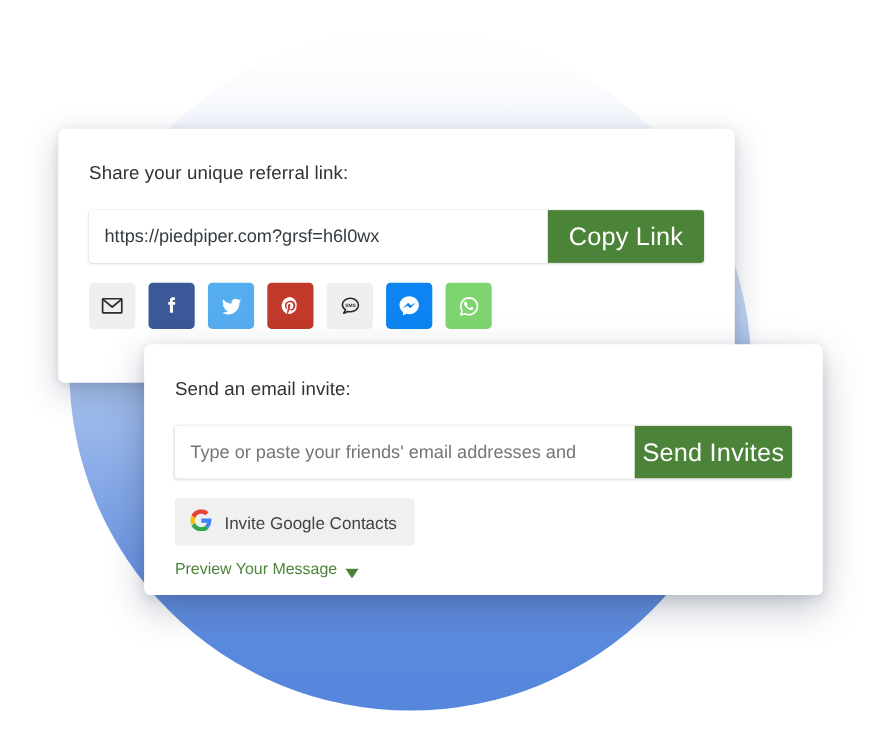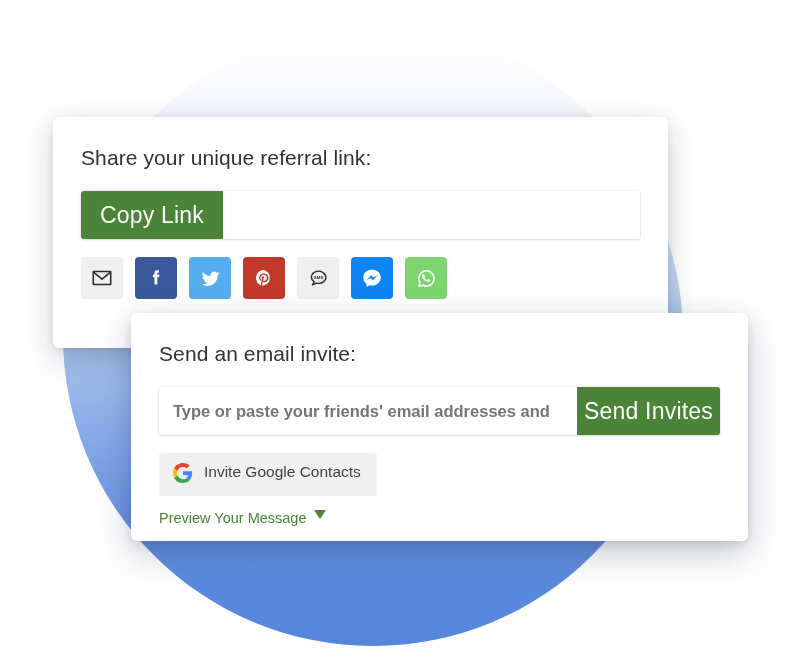--- a/index.html
+++ b/index.html
@@ -61,21 +61,21 @@
     box-shadow: 0 12px 34px rgba(25, 40, 70, 0.26),
                 0 3px 10px rgba(25, 40, 70, 0.12);
     z-index: 3;
   }
 
   .card-inner {
     padding: 26px 28px 0 28px;
   }
 
   .card-title {
-    font-size: 21px;
+    font-size: 17px;
     line-height: 30px;
     color: #2f3337;
     font-weight: 400;
     letter-spacing: 0.1px;
     margin: 0 0 18px 0;
     white-space: nowrap;
   }
 
   
   .input-row {
@@ -96,21 +96,20 @@
     color: #333a40;
     background: #ffffff;
     overflow: hidden;
     white-space: nowrap;
     border: none;
     outline: none;
     font-family: inherit;
   }
   .link-field.placeholder-style {
     color: #9b9fa4;
-    font-weight: bold;
   }
   .green-btn {
     flex: 0 0 auto;
     display: flex;
     align-items: center;
     justify-content: center;
     background: #4b8438;
     color: #ffffff;
     font-size: 23px;
     letter-spacing: 0.2px;
@@ -136,38 +135,38 @@
     align-items: center;
     justify-content: center;
     cursor: pointer;
     flex: 0 0 auto;
   }
   .social-btn svg { display: block; }
 
   
   .google-btn {
     display: inline-flex;
-    align-items: flex-start;
+    align-items: flex-end;
     gap: 11px;
     background: #f0f0f0;
     border: none;
     border-radius: 3px;
     padding: 10px 16px 10px 14px;
     margin-top: 18px;
     cursor: pointer;
     font-family: inherit;
   }
   .google-btn .g-label {
     font-size: 15.5px;
     color: #3f4347;
   }
 
   .preview-link {
     display: inline-flex;
-    align-items: flex-start;
+    align-items: flex-end;
     gap: 7px;
     margin-top: 14px;
     color: #4b8438;
     font-size: 14.5px;
     text-decoration: none;
     cursor: pointer;
     font-weight: 400;
   }
   .caret-down {
     width: 0; height: 0;
@@ -181,20 +180,21 @@
 <body>
 
 <div id="bg-circle"></div>
 
 <div class="card" id="card-share">
   <div class="card-inner">
 
     <div class="card-title">Share your unique referral link:</div>
 
     <div class="input-row">
+      <input class="link-field" id="referral-link-input" readonly="" value="https://piedpiper.com?grsf=h6l0wx" style="">
       <button class="green-btn" id="copy-link-button">Copy Link</button>
     </div>
 
     <div class="social-row" id="social-row">
         <div class="social-btn" title="Email" style="background: rgb(239, 239, 239);">
           <span>
             <svg width="22" height="22" viewBox="0 0 24 24" fill="none" stroke="#2b2b2b" stroke-width="1.7" stroke-linejoin="round">
               <rect x="2.5" y="5" width="19" height="14" rx="0.5"></rect>
               <path d="M2.8 5.6 12 13.2 21.2 5.6"></path>
             </svg>

